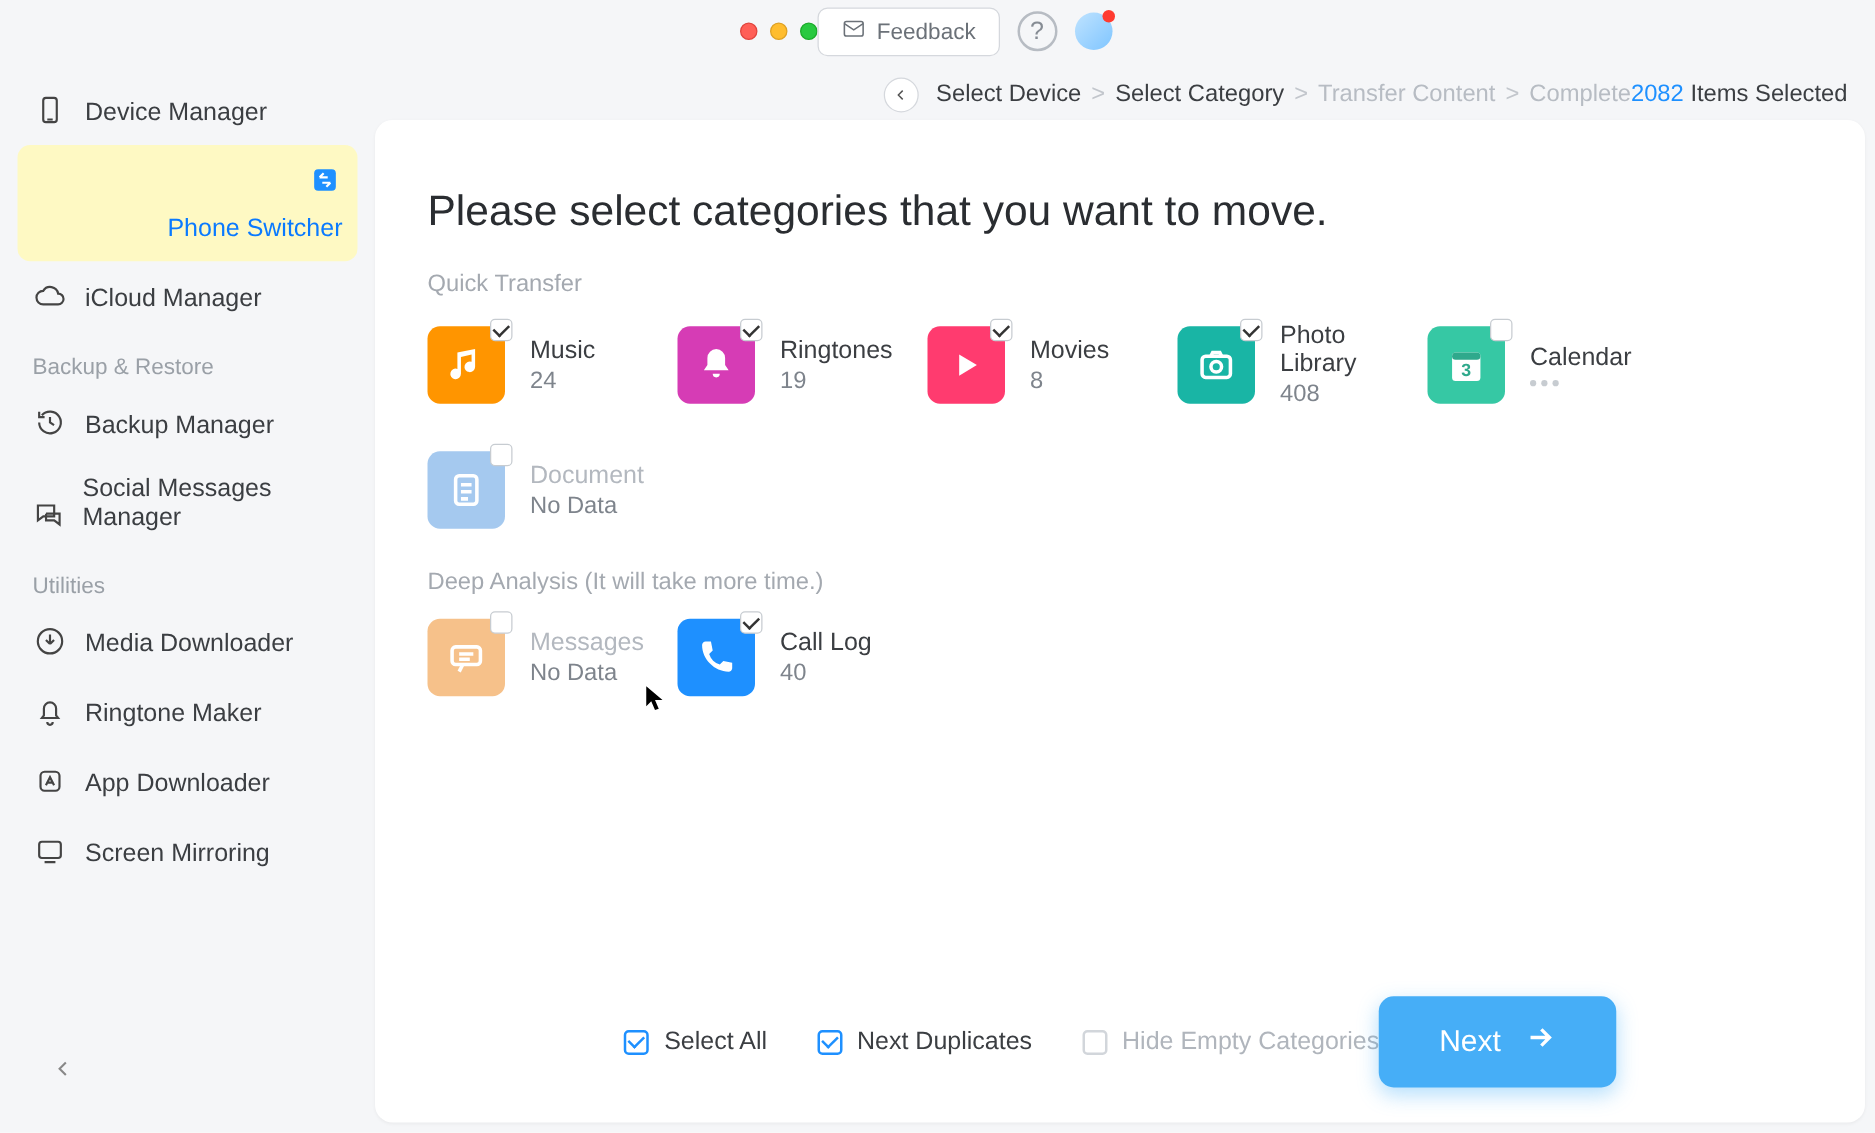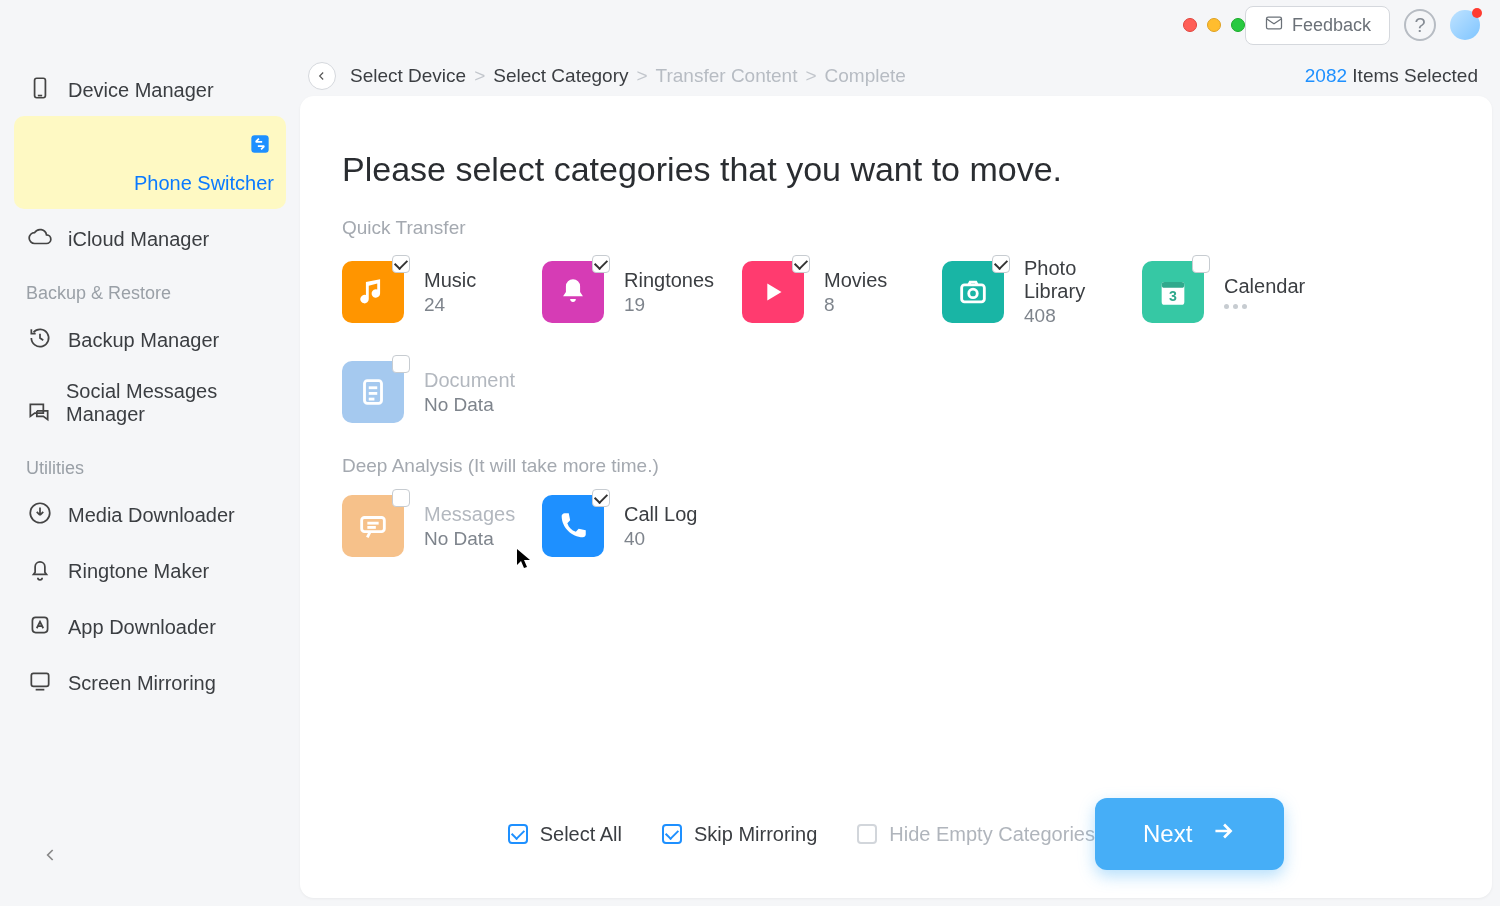--- a/index.html
+++ b/index.html
@@ -6,22 +6,22 @@
   html, body { width: 1500px; height: 906px; background: #f5f6f8; overflow: hidden; }
   .app {
     width: 100%; height: 100%;
     border-radius: 10px;
     background: #f5f6f8;
     position: relative;
   }
   
   .titlebar {
     position: absolute; top: 0; left: 0; right: 0; height: 50px;
-    display: flex; align-items: center; justify-content: flex-end;
-    padding: 0 20px 0 18px;
+    display: flex; align-items: center; justify-content: center;
+    padding: 0 36px 0 18px;
   }
   .traffic { display: flex; gap: 10px; align-items: center; }
   .dot { width: 14px; height: 14px; border-radius: 50%; }
   .dot.red { background: #ff5f57; border: 1px solid #e0443d; }
   .dot.yellow { background: #ffbd2e; border: 1px solid #dea123; }
   .dot.green { background: #28c940; border: 1px solid #1aab29; }
   .top-right { display: flex; align-items: center; gap: 14px; }
   .feedback-btn {
     display: flex; align-items: center; gap: 8px;
     padding: 6px 18px; border: 1px solid #d5d8dd; border-radius: 8px;
@@ -67,21 +67,21 @@
     position: absolute; left: 38px; bottom: 38px;
     width: 26px; height: 26px; display:flex; align-items:center; justify-content:center;
     color:#888; cursor:pointer;
   }
 
   
   .content {
     position: absolute; top: 56px; left: 300px; right: 8px; bottom: 8px;
   }
   .breadcrumb-row {
-    height: 40px; display:flex; align-items:center; justify-content: space-between;
+    height: 40px; display:flex; align-items:center; justify-content: flex-end;
     padding: 0 14px 0 8px;
   }
   .crumbs { display:flex; align-items:center; gap: 8px; font-size: 19px; }
   .back-btn {
     width: 28px; height: 28px; border:1px solid #d5d8dd; border-radius:50%;
     background:#fff; display:flex; align-items:center; justify-content:center;
     color:#555; cursor:pointer; margin-right: 6px;
   }
   .crumb-step { color:#3b3e42; }
   .crumb-sep { color:#c2c6cc; }
@@ -450,21 +450,21 @@
       </div>
 
       <div class="bottom-bar">
         <div class="checks-row">
           <div class="chk">
             <div class="box checked"></div>
             <span>Select All</span>
           </div>
           <div class="chk">
             <div class="box checked"></div>
-            <span>Skip Mirroring</span>
+            <span>Next Duplicates</span>
           </div>
           <div class="chk off">
             <div class="box"></div>
             <span>Hide Empty Categories</span>
           </div>
         </div>
         <button class="next-btn">
           <span>Next</span>
           <span>
             <svg viewBox="0 0 24 24">

